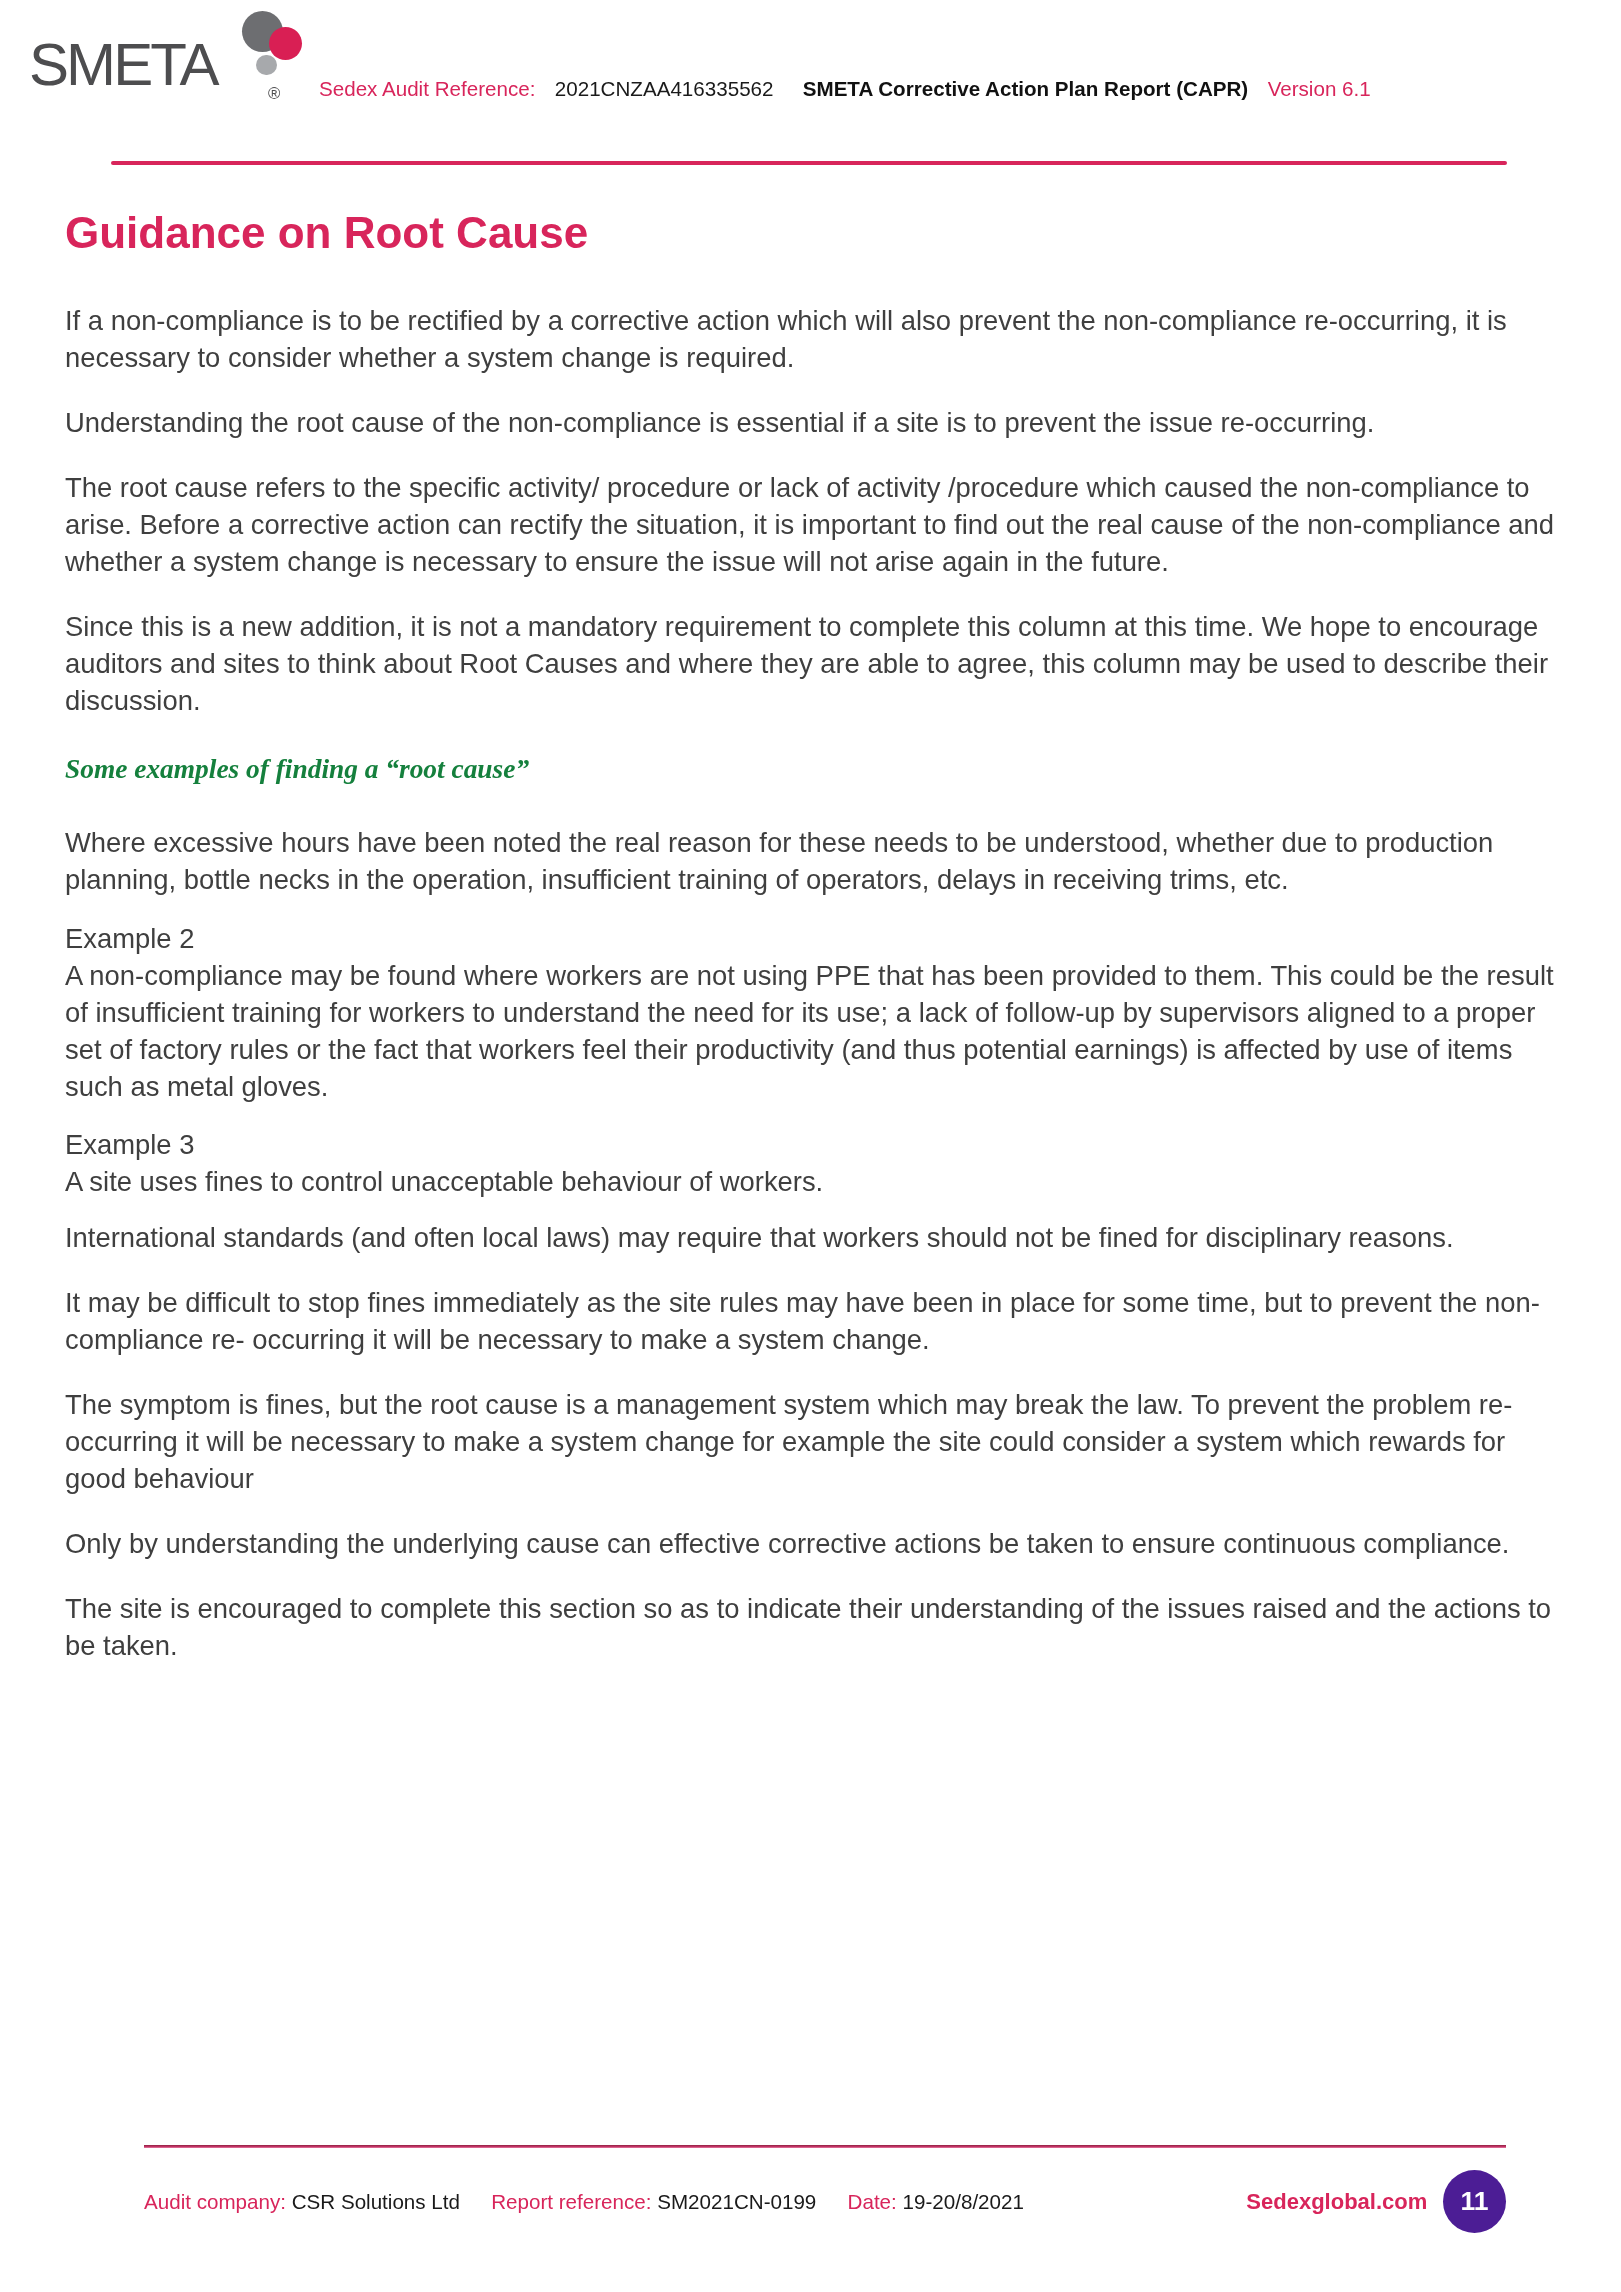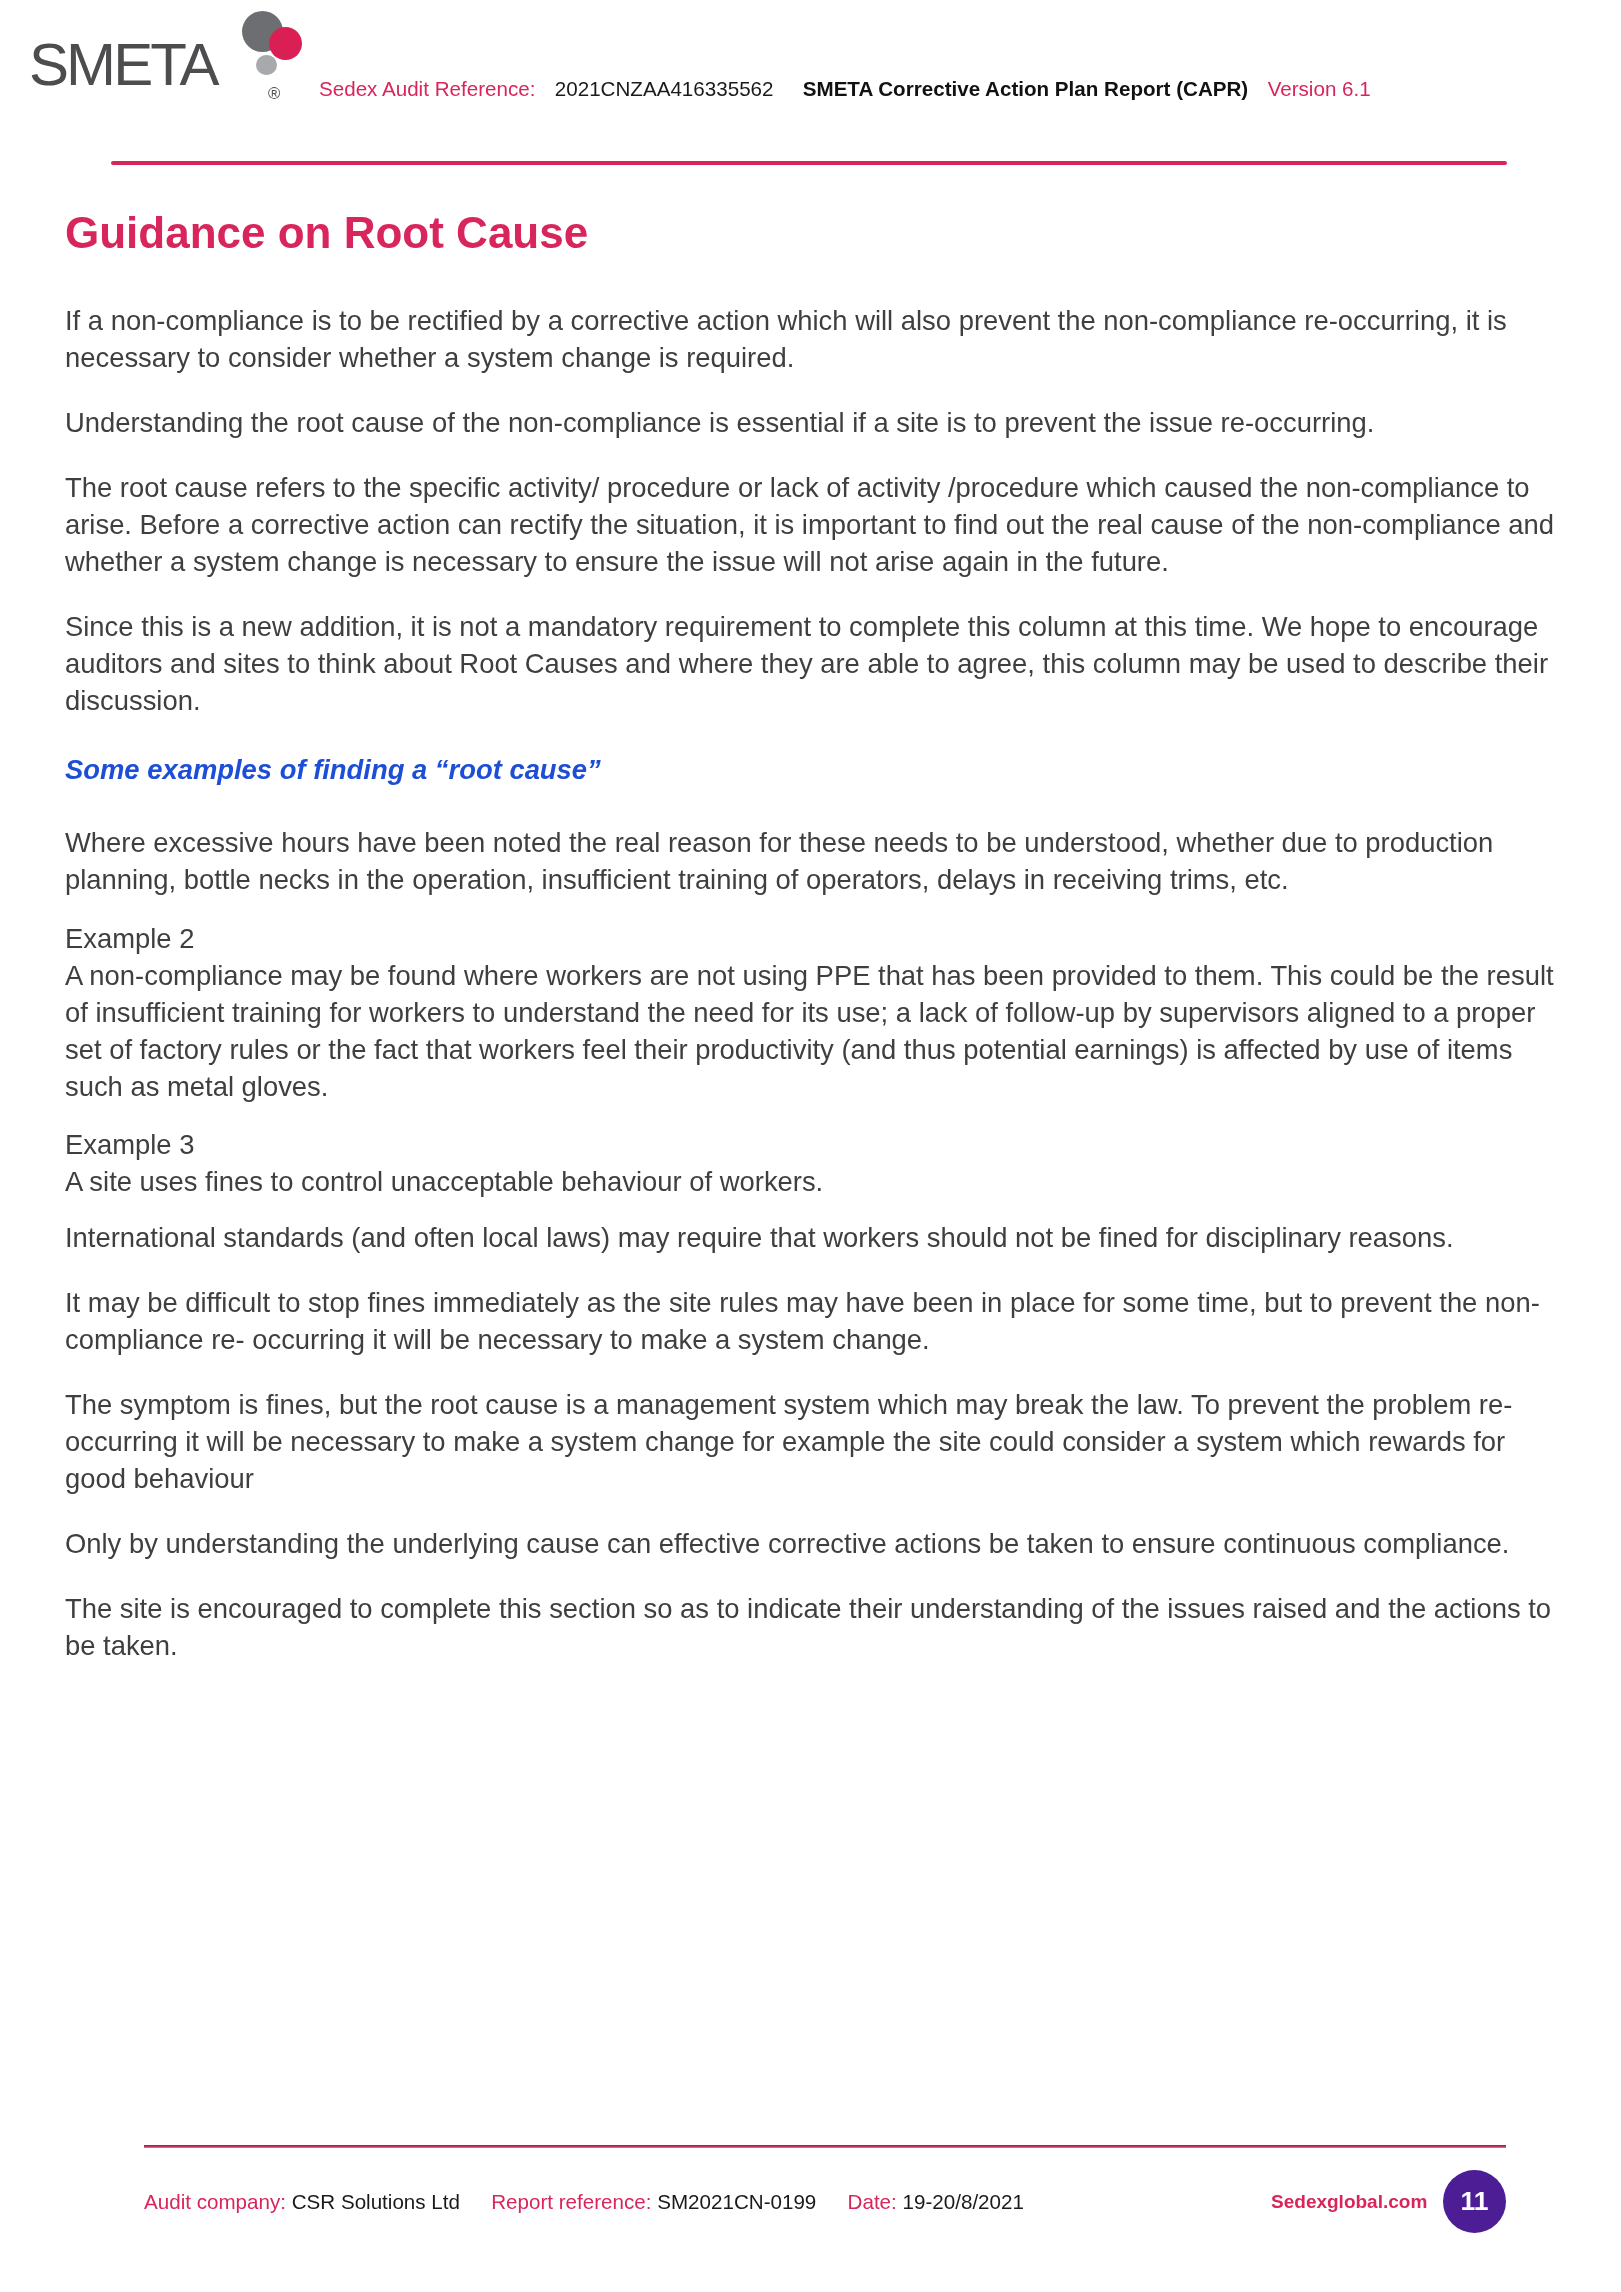--- a/index.html
+++ b/index.html
@@ -47,42 +47,42 @@
   h1 {
     margin: 0; font-size: 44px; line-height: 53px;
     font-weight: bold; color: #D8255B;
   }
   h2 {
     margin: 74px 0 0; font-size: 27.4px; line-height: 35px;
     font-weight: bold; color: #1f1f1f;
   }
   h3 {
     margin: 33px 0 4px; font-size: 27.4px; line-height: 35px;
-    font-weight: bold; font-style: italic; color: #1d4ed8;
+    font-weight: bold; font-style: italic; color: #15803d; font-family: Liberation Serif, serif;
   }
   p.body { margin: 28px 0 0; }
   p.body.first { margin-top: 43px; }
   p.body.tight { margin-top: 18.6px; }
   .example { margin-top: 21.6px; }
   .example.first-ex { margin-top: 37px; }
 
   
   .footer-rule {
     position: absolute; left: 144px; top: 2145px; width: 1362px; height: 2.9px;
     background: linear-gradient(180deg, #8E2240 0%, #C23366 55%, #E87FA6 100%);
   }
   .footer-row {
     position: absolute; left: 144px; right: 115px; top: 2170px; height: 63px;
     display: flex; align-items: center; justify-content: space-between;
   }
   .footer-left { font-size: 20.6px; color: #1a1a1a; white-space: nowrap; }
   .footer-left .group { margin-right: 25.5px; }
   .footer-left .pink { color: #D8255B; }
   .footer-right { display: flex; align-items: center; }
-  .site { color: #D8255B; font-weight: bold; font-size: 19px; margin-right: 15.7px; }
+  .site { color: #D8255B; font-weight: bold; font-size: 22px; margin-right: 15.7px; }
   .page-badge {
     width: 63px; height: 63px; border-radius: 50%;
     background: #4c1d95; color: #ffffff;
     font-size: 26.5px; font-weight: bold;
     display: flex; align-items: center; justify-content: center;
   }
 </style>
 </head>
 <body>
 

